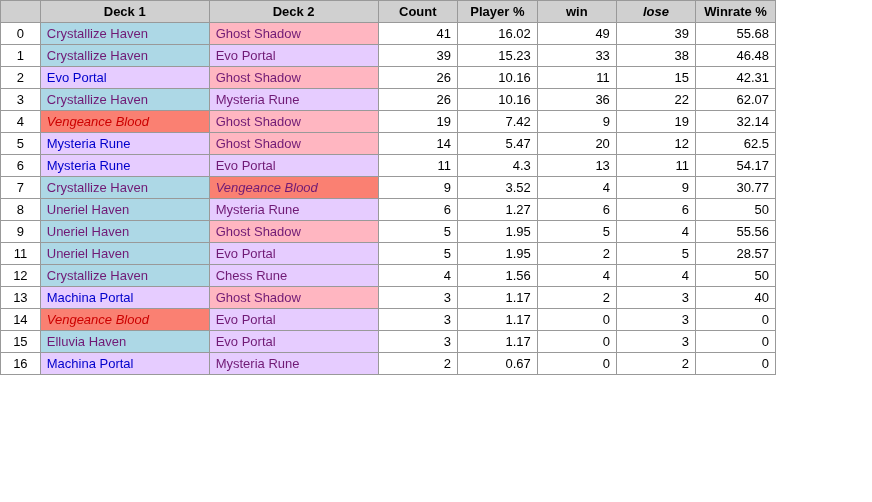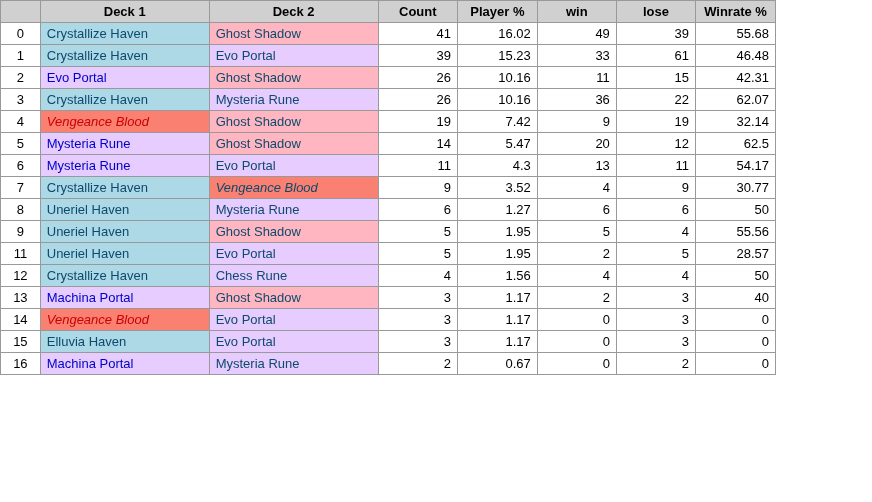--- a/index.html
+++ b/index.html
@@ -28,35 +28,35 @@
     td.idx {
       text-align: center;
       background: #fff;
     }
     .bg-blue { background-color: #add8e6; }
     .bg-pink { background-color: #ffb6c1; margin-top: 19px; }
     .bg-salmon { background-color: #fa8072; font-style: italic; }
     .bg-lavender { background-color: #e6ccff; margin-left: 30px; }
     .text-red { color: #cc0000; }
     .text-blue { color: #0000cc; }
-    .text-black { color: #0c4a6e; }
+    .text-black { color: #701a75; }
   </style>
 </head>
 <body>
 
 <table>
   <thead>
     <tr id="header-row">
         <th style="width: 40px;"></th>
         <th style="width: 170px;">Deck 1</th>
         <th style="width: 170px;">Deck 2</th>
         <th style="width: 80px;">Count</th>
         <th style="width: 80px;">Player %</th>
         <th style="width: 80px;">win</th>
-        <th style="width: 80px;">lose</th>
+        <th style="width: 80px; font-style: italic;">lose</th>
         <th style="width: 80px;">Winrate %</th>
       </tr>
   </thead>
   <tbody id="table-body">
       <tr>
         <td class="idx">0</td>
         <td class="bg-blue text-black">Crystallize Haven</td>
         <td class="bg-pink text-black">Ghost Shadow</td>
         <td class="num">41</td>
         <td class="num">16.02</td>
@@ -64,21 +64,21 @@
         <td class="num">39</td>
         <td class="num">55.68</td>
       </tr>
       <tr>
         <td class="idx">1</td>
         <td class="bg-blue text-black">Crystallize Haven</td>
         <td class="bg-lavender text-black">Evo Portal</td>
         <td class="num">39</td>
         <td class="num">15.23</td>
         <td class="num">33</td>
-        <td class="num">61</td>
+        <td class="num">38</td>
         <td class="num">46.48</td>
       </tr>
       <tr>
         <td class="idx">2</td>
         <td class="bg-lavender text-blue">Evo Portal</td>
         <td class="bg-pink text-black">Ghost Shadow</td>
         <td class="num">26</td>
         <td class="num">10.16</td>
         <td class="num">11</td>
         <td class="num">15</td>

